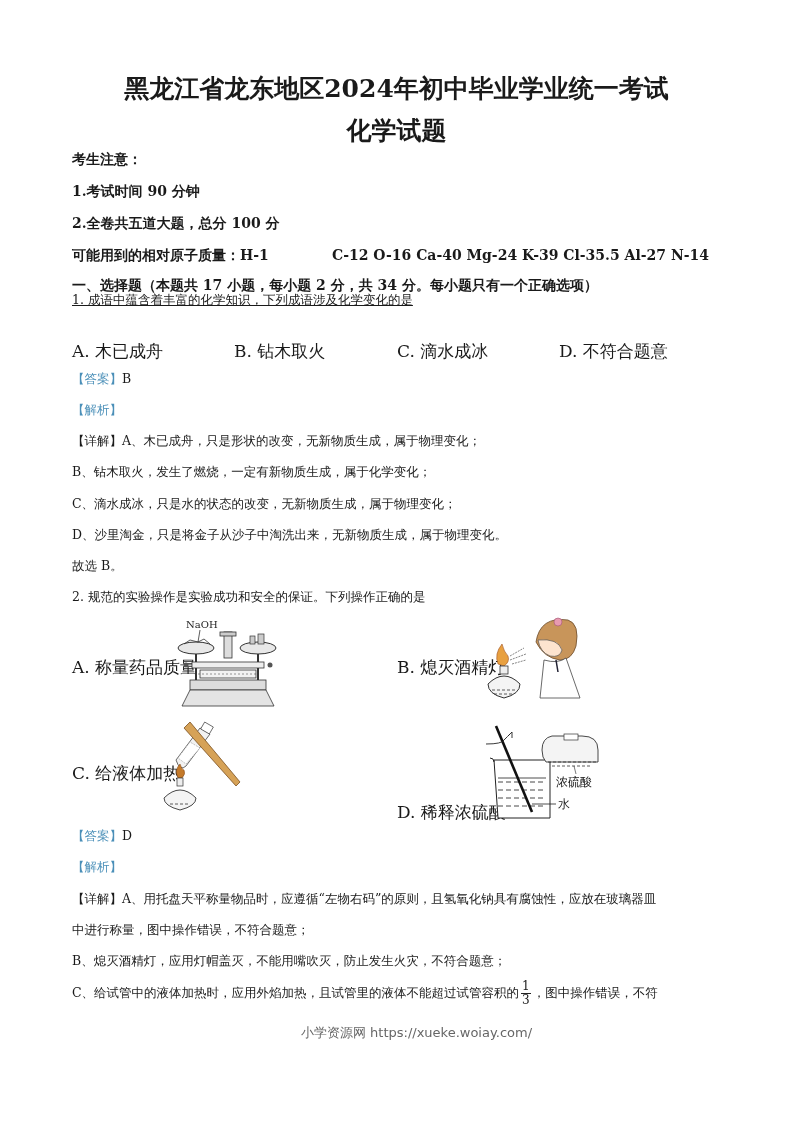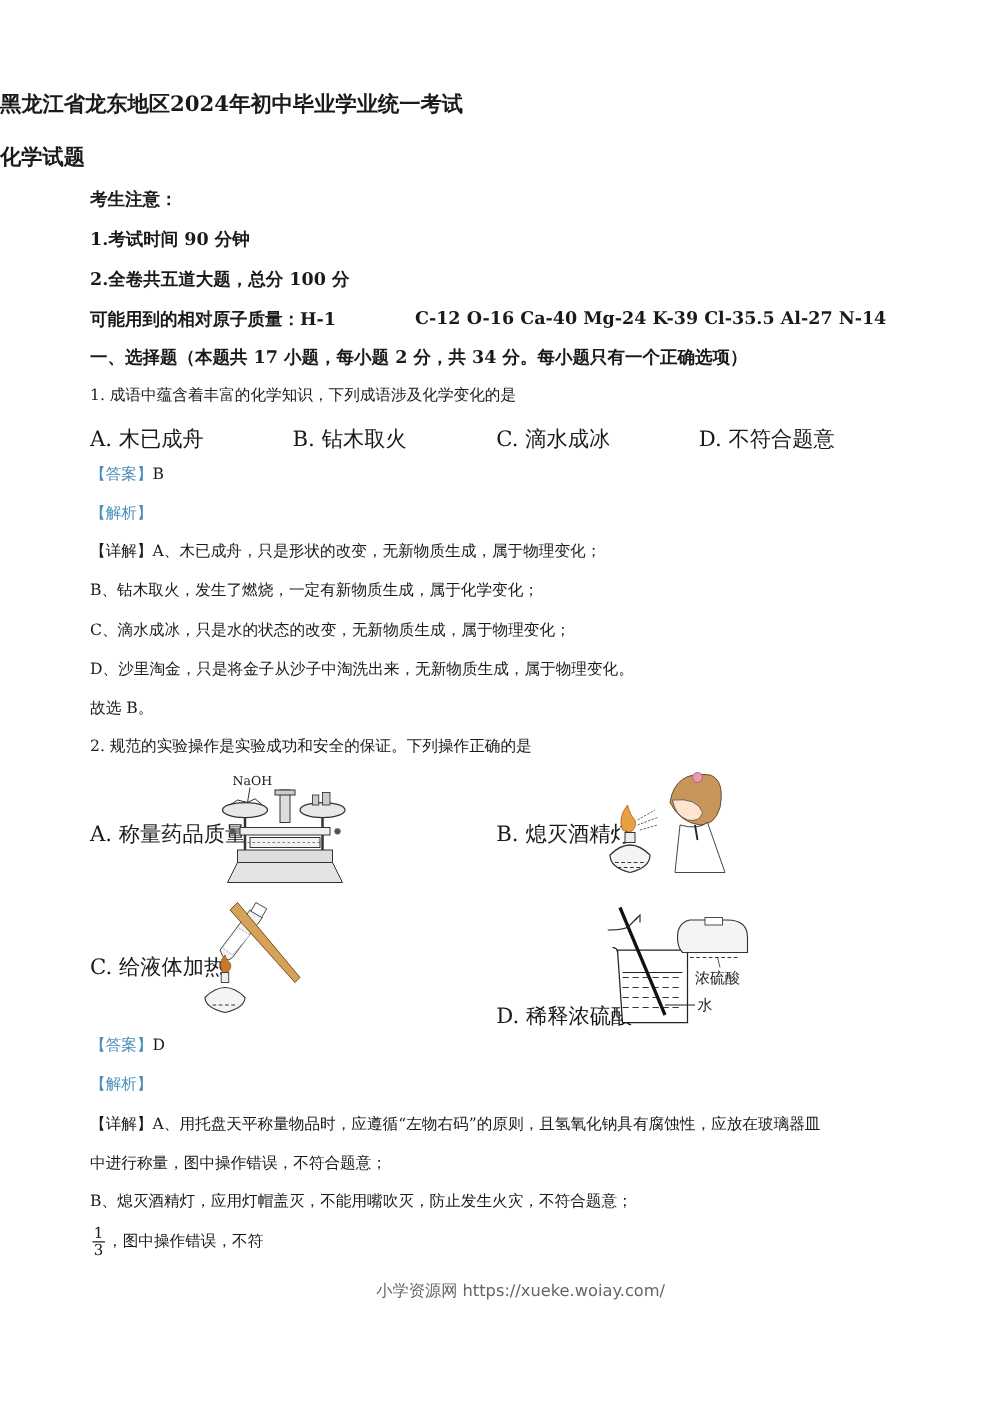--- a/index.html
+++ b/index.html
@@ -1,19 +1,19 @@
 <!DOCTYPE html>
 <html><head>
 <meta charset="utf-8">
 <style>
   html, body { margin: 0; padding: 0; background: #ffffff; }
   body { width: 793px; height: 1122px; position: relative; overflow: hidden;
          font-family: "DejaVu Serif", "Liberation Serif", serif; color: #1a1a1a; }
   .abs { position: absolute; white-space: nowrap; }
-  .title { font-weight: bold; font-size: 17px; left: 0; width: 793px; }
+  .title { font-weight: bold; font-size: 25px; left: 0; width: 793px; text-align: center; }
   .bold { font-weight: bold; font-size: 14px; }
   .txt { font-size: 12.5px; }
   .label { color: #4a8fb8; }
   .opt { position: absolute; font-size: 17px; }
   .figure { position: absolute; }
   .footer { font-family: "DejaVu Sans", "Liberation Sans", sans-serif; font-size: 13px; color: #666;
             left: 0; width: 793px; text-align: center; }
   .frac { display: inline-block; vertical-align: middle; text-align: center; font-size: 12px; line-height: 13px; margin: 0 2px; }
   .frac span { display: block; }
   .frac .num { border-bottom: 1px solid #222; padding: 0 1px; }
@@ -24,21 +24,21 @@
 <div class="abs title" style="top:72px;">黑龙江省龙东地区2024年初中毕业学业统一考试</div>
 <div class="abs title" style="top:114px;">化学试题</div>
 
 <div class="abs bold" style="left:72px; top:151px;text-align:center;">考生注意：</div>
 <div class="abs bold" style="left:72px; top:183px;">1.考试时间 90 分钟</div>
 <div class="abs bold" style="left:72px; top:215px;">2.全卷共五道大题，总分 100 分</div>
 <div class="abs bold" style="left:72px; top:247px;">可能用到的相对原子质量：H-1</div>
 <div class="abs bold" style="left:332px; top:247px;">C-12 O-16 Ca-40 Mg-24 K-39 Cl-35.5 Al-27 N-14</div>
 <div class="abs bold" style="left:72px; top:277px;">一、选择题（本题共 17 小题，每小题 2 分，共 34 分。每小题只有一个正确选项）</div>
 
-<div class="abs txt" style="left:72px; top:308px;">1. 成语中蕴含着丰富的化学知识，下列成语涉及化学变化的是</div>
+<div class="abs txt" style="left:72px; top:292px;text-decoration:underline;">1. 成语中蕴含着丰富的化学知识，下列成语涉及化学变化的是</div>
 <div class="opt" style="left:72px; top:340px;">A.  木已成舟</div>
 <div class="opt" style="left:234px; top:340px;">B.  钻木取火</div>
 <div class="opt" style="left:397px; top:340px;">C.  滴水成冰</div>
 <div class="opt" style="left:559px; top:340px;">D.  不符合题意</div>
 
 <div class="abs txt" style="left:72px; top:371px;">
   <span class="label">【答案】</span><span>B</span>
 </div>
 <div class="abs txt label" style="left:72px; top:402px;">【解析】</div>
 <div class="abs txt" style="left:72px; top:433px;">
@@ -128,16 +128,16 @@
 <div class="abs txt" style="left:72px; top:828px;">
   <span class="label">【答案】</span><span>D</span>
 </div>
 <div class="abs txt label" style="left:72px; top:859px;">【解析】</div>
 <div class="abs txt" style="left:72px; top:891px;">
   <span>【详解】</span><span>A、用托盘天平称量物品时，应遵循“左物右码”的原则，且氢氧化钠具有腐蚀性，应放在玻璃器皿</span>
 </div>
 <div class="abs txt" style="left:72px; top:922px;">中进行称量，图中操作错误，不符合题意；</div>
 <div class="abs txt" style="left:72px; top:953px;">B、熄灭酒精灯，应用灯帽盖灭，不能用嘴吹灭，防止发生火灾，不符合题意；</div>
 <div class="abs txt" style="left:72px; top:980px;">
-  <span class="frac"><span class="num">1</span><span class="den">3</span></span><span>，图中操作错误，不符</span>
+  <span>C、给试管中的液体加热时，应用外焰加热，且试管里的液体不能超过试管容积的</span><span class="frac"><span class="num">1</span><span class="den">3</span></span><span>，图中操作错误，不符</span>
 </div>
 
 <div class="abs footer" style="top:1024px;padding-left:20px;">小学资源网 https://xueke.woiay.com/</div>
 
 </body></html>

